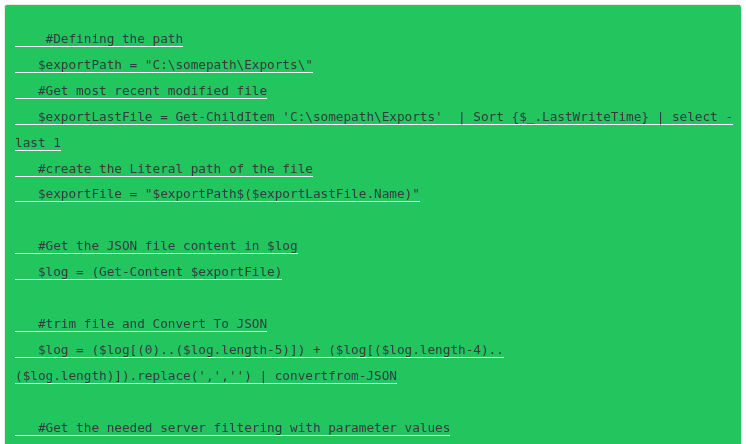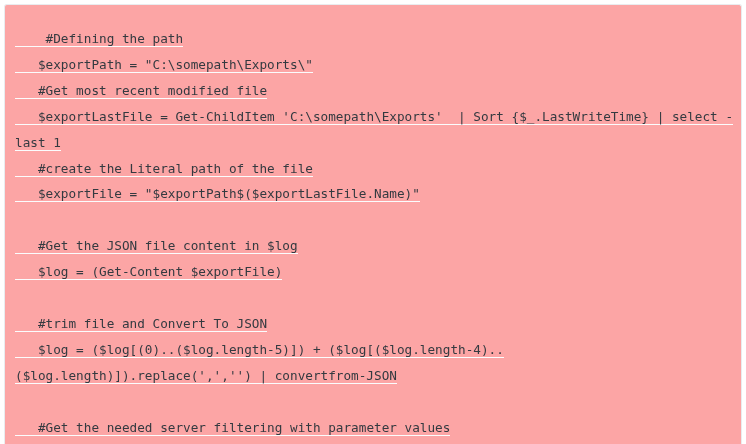--- a/index.html
+++ b/index.html
@@ -14,21 +14,21 @@
     font-family: "DejaVu Sans Mono", "Liberation Mono", monospace;
   }
 
   
   #code-viewport {
     position: absolute;
     left: 4px;
     top: 4px;
     width: 738px;
     height: 440px;
-    background: #fca5a5;
+    background: #22c55e;
     border-top: 1px solid #e9ecef;
     border-left: 1px solid #e9ecef;
     border-right: 1px solid #e9ecef;
     border-radius: 3px 3px 0 0;
     box-sizing: border-box;
     overflow: hidden;
   }
 
   #code-block {
     position: absolute;

